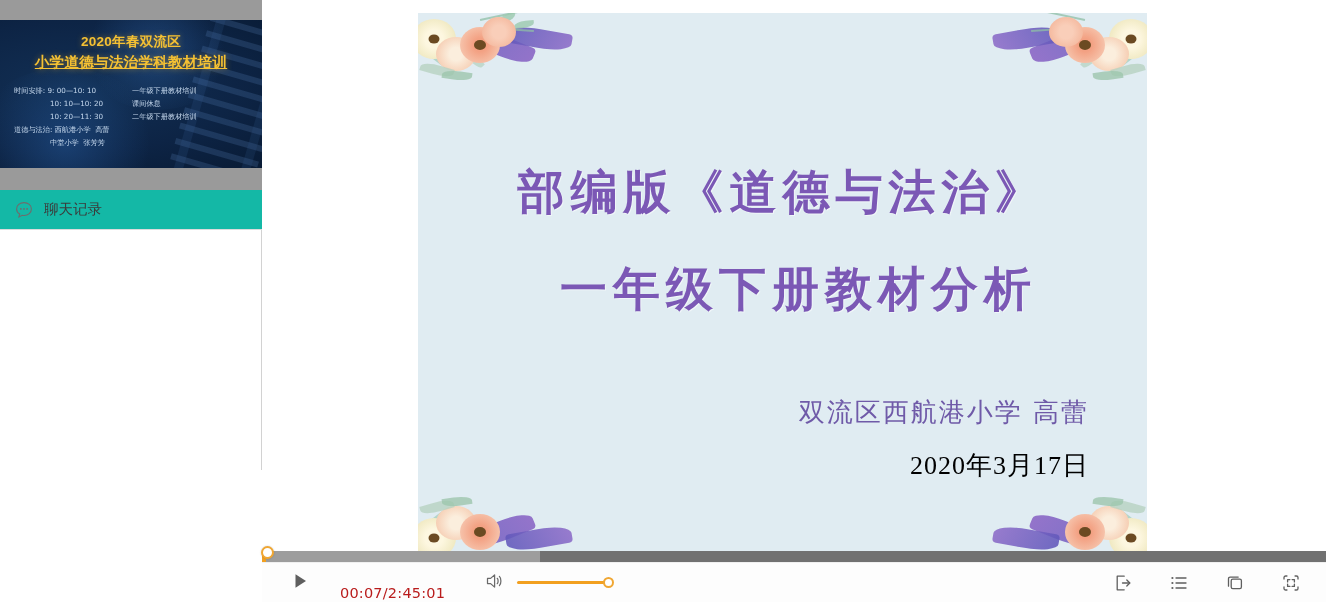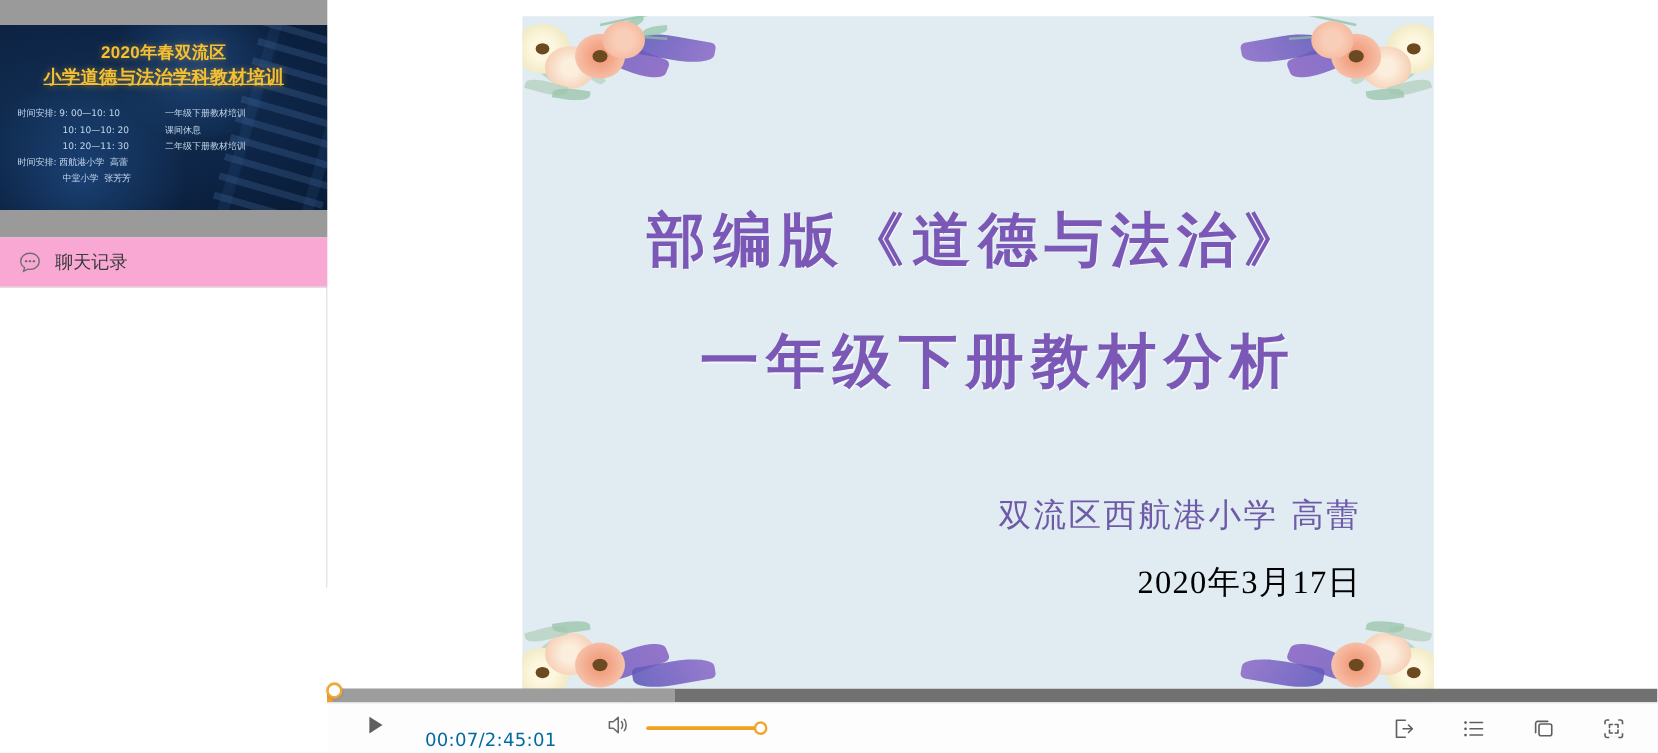--- a/index.html
+++ b/index.html
@@ -91,21 +91,21 @@
     opacity: .92;
   }
   .tb-row { display: flex; white-space: pre; }
   .tb-row .c1 { width: 118px; }
   .tb-indent { padding-left: 36px; }
 
   
   #chat-record {
     position: absolute; left: 0; top: 190px;
     width: 262px; height: 40px;
-    background: #f9a8d4;
+    background: #14b8a6;
     border-bottom: 1px solid #dcdcdc;
     display: flex; align-items: center;
     padding-left: 14px;
     cursor: pointer;
   }
   #chat-record .bubble { margin-right: 10px; display:flex; }
   #chat-record .label {
     font-size: 14.5px; color: #3b3b3b;
     font-family: "DejaVu Sans", sans-serif;
   }
@@ -215,21 +215,21 @@
     width: 1064px; height: 40px;
     background: #fdfdfd;
     border-top: 1px solid #f0f0f0;
     display: flex; align-items: center;
   }
   .ctrl { display: flex; align-items: center; cursor: pointer; }
   #play-button { margin-left: 28px; }
   #time-display {
     margin-left: 30px;
     font-size: 14.5px;
-    color: #0369a1;
+    color: #b91c1c;
     font-family: "DejaVu Sans", sans-serif;
     letter-spacing: .2px;
     margin-top: 20px;
   }
   #volume-group { margin-left: 38px; display:flex; align-items:center; }
   #volume-slider {
     position: relative;
     width: 92px; height: 11px; margin-left: 12px;
     display: flex; align-items: center;
     cursor: pointer;
@@ -275,21 +275,21 @@
         </div>
         <div class="tb-row">
           <span class="c1 tb-indent">10: 10—10: 20</span>
           <span>课间休息</span>
         </div>
         <div class="tb-row">
           <span class="c1 tb-indent">10: 20—11: 30</span>
           <span>二年级下册教材培训</span>
         </div>
         <div class="tb-row">
-          <span>时间安排: 西航港小学  高蕾</span>
+          <span>道德与法治: 西航港小学  高蕾</span>
         </div>
         <div class="tb-row tb-indent">
           <span>中堂小学  张芳芳</span>
         </div>
       </div>
     </div>
 
     <div class="sb-bar-bottom"></div>
 
     <div id="chat-record">

